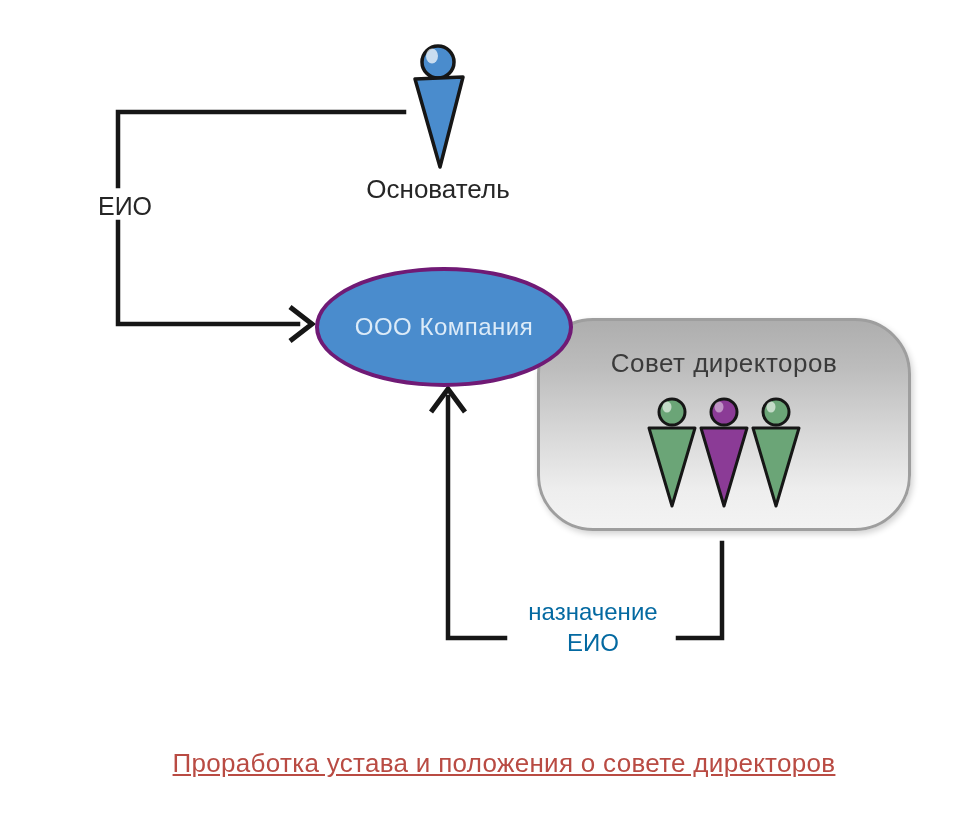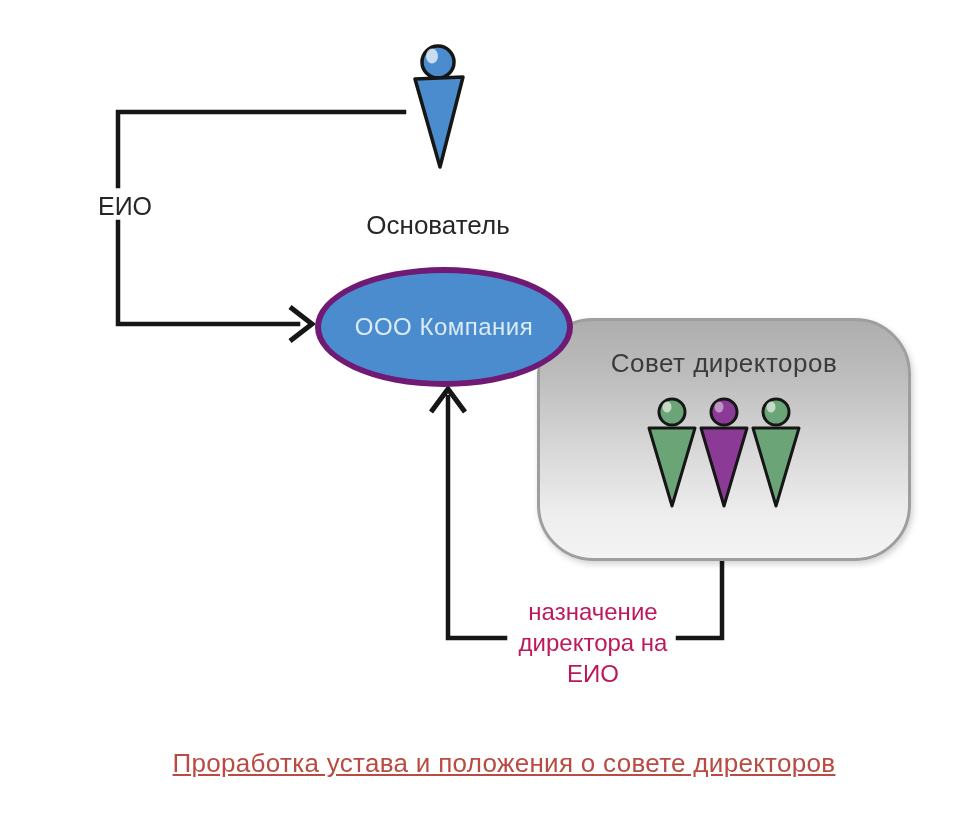--- a/index.html
+++ b/index.html
@@ -29,21 +29,21 @@
     stroke-linejoin: miter;
   }
   .ln.arrowhead {
     stroke-width: 5;
     stroke-linecap: butt;
   }
   
   .board-box {
     position: absolute;
     left: 537px; top: 318px;
-    width: 374px; height: 243px;
+    width: 374px; height: 213px;
     box-sizing: border-box;
     border: 3px solid #9e9e9e;
     border-radius: 56px;
     background: linear-gradient(180deg, #aeaeae 0%, #bcbcbc 22%, #d6d6d6 52%, #eeeeee 82%, #f3f3f3 100%);
     box-shadow: 2px 3px 6px rgba(0,0,0,0.18);
     z-index: 2;
   }
   .board-title {
     padding-top: 27px;
     text-align: center;
@@ -67,21 +67,21 @@
     stroke: #161616;
     stroke-width: 3.5;
     stroke-linejoin: round;
   }
   
   .company-ellipse {
     position: absolute;
     left: 315px; top: 267px;
     width: 258px; height: 120px;
     box-sizing: border-box;
-    border: 6px solid #701a75;
+    border: 4px solid #701a75;
     border-radius: 50%;
     display: flex;
     align-items: center;
     justify-content: center;
     z-index: 3;
   }
   .company-ellipse span {
     font-size: 24px;
     letter-spacing: 0.5px;
   }
@@ -96,33 +96,32 @@
     position: absolute;
     text-align: center;
     color: #262626;
     z-index: 5;
   }
   .founder-label {
     left: 338px; top: 176px;
     width: 200px;
     font-size: 26px;
     line-height: 27px;
-    margin-top: 36px;
   }
   .eio-label {
     left: 84px; top: 192px;
     width: 82px;
     font-size: 25px;
   }
   .appointment-note {
     left: 483px; top: 596px;
     width: 220px;
     font-size: 24px;
     line-height: 31px;
-    color: #be185d;
+    color: #0369a1;
   }
   .footer-note {
     left: 129px; top: 748px;
     width: 750px;
     font-size: 26px;
     letter-spacing: 0.3px;
   }
 </style>
 </head>
 <body>
@@ -174,19 +173,18 @@
   </svg>
 
   <div class="label founder-label">
     <div>Основатель</div>
   </div>
 
   <div class="label eio-label">ЕИО</div>
 
   <div class="label appointment-note">
     <div>назначение</div>
-    <div>директора на</div>
     <div>ЕИО</div>
   </div>
 
   <div class="label footer-note" style="color: rgb(185, 75, 67); text-decoration: underline;">Проработка устава и положения о совете директоров</div>
 
 </div>
 
 </body></html>

